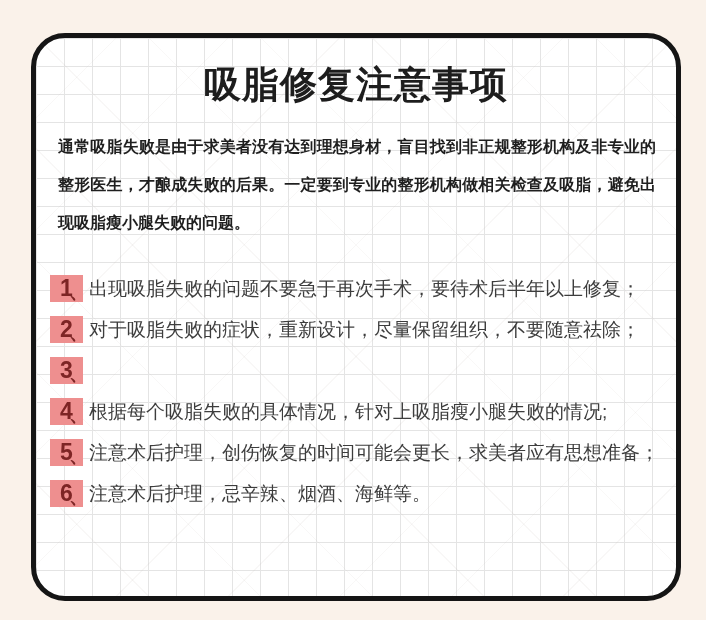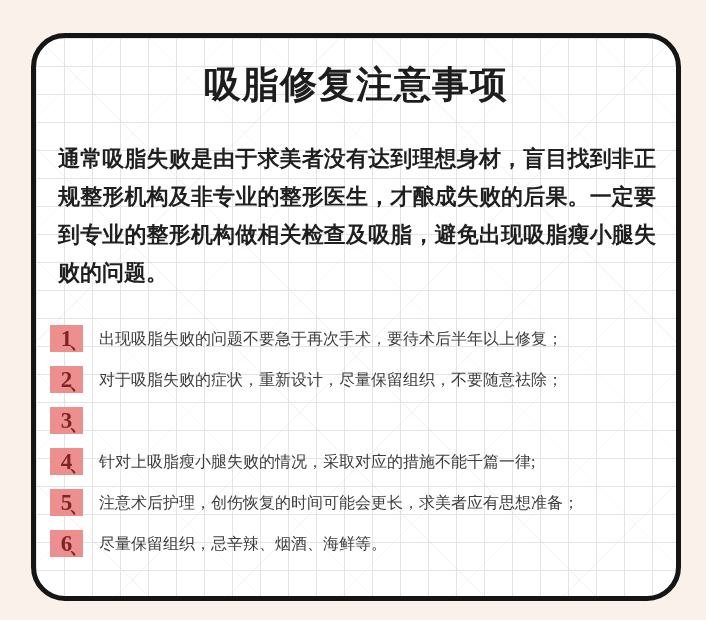--- a/index.html
+++ b/index.html
@@ -10,21 +10,20 @@
     width: 706px;
     height: 620px;
     background: #faf2ea;
     font-family: "Liberation Sans", sans-serif;
     overflow: hidden;
   }
   .canvas {
     position: relative;
     width: 580px;
     height: 620px;
-    font-family: Liberation Serif, serif;
   }
   .card {
     position: absolute;
     left: 31px;
     top: 33px;
     width: 650px;
     height: 568px;
     box-sizing: border-box;
     background-color: #ffffff;
     background-image:
@@ -41,23 +40,23 @@
   .title {
     margin: 24px 0 0 0;
     text-align: center;
     font-size: 37px;
     line-height: 46px;
     font-weight: 800;
     letter-spacing: 1px;
     color: #1d1d1d;
   }
   .intro {
-    margin: 32px auto 0 auto;
+    margin: 20px auto 0 auto;
     width: 598px;
-    font-size: 22px;
+    font-size: 16px;
     line-height: 38px;
     font-weight: 700;
     color: #1f1f1f;
     text-align: justify;
   }
   .list {
     margin: 33px 0 0 -8px;
   }
   .row {
     display: flex;
@@ -80,22 +79,21 @@
   .comma {
     color: #7d2525;
     font-size: 20px;
     font-weight: 700;
     margin-left: -14px;
     margin-top: 6px;
     position: relative;
     z-index: 1;
   }
   .txt {
-    margin-left: 10px;
-    font-size: 16px;
+    font-size: 19px;
     line-height: 27px;
     color: #3d3d3d;
     white-space: nowrap;
   }
 </style>
 </head>
 <body>
 
 <div class="canvas">
   <div class="card">
@@ -119,30 +117,30 @@
       </div>
 
       <div class="row">
         <span class="badge">3</span>
         <span class="comma">、</span>
       </div>
 
       <div class="row">
         <span class="badge">4</span>
         <span class="comma">、</span>
-        <span class="txt">针对上吸脂瘦小腿失败的情况，采取对应的措施不能千篇一律;</span>
+        <span class="txt">根据每个吸脂失败的具体情况，针对上吸脂瘦小腿失败的情况;</span>
       </div>
 
       <div class="row">
         <span class="badge">5</span>
         <span class="comma">、</span>
         <span class="txt">注意术后护理，创伤恢复的时间可能会更长，求美者应有思想准备；</span>
       </div>
 
       <div class="row">
         <span class="badge">6</span>
         <span class="comma">、</span>
-        <span class="txt">尽量保留组织，忌辛辣、烟酒、海鲜等。</span>
+        <span class="txt">注意术后护理，忌辛辣、烟酒、海鲜等。</span>
       </div>
 
     </div>
   </div>
 </div>
 
 </body></html>

